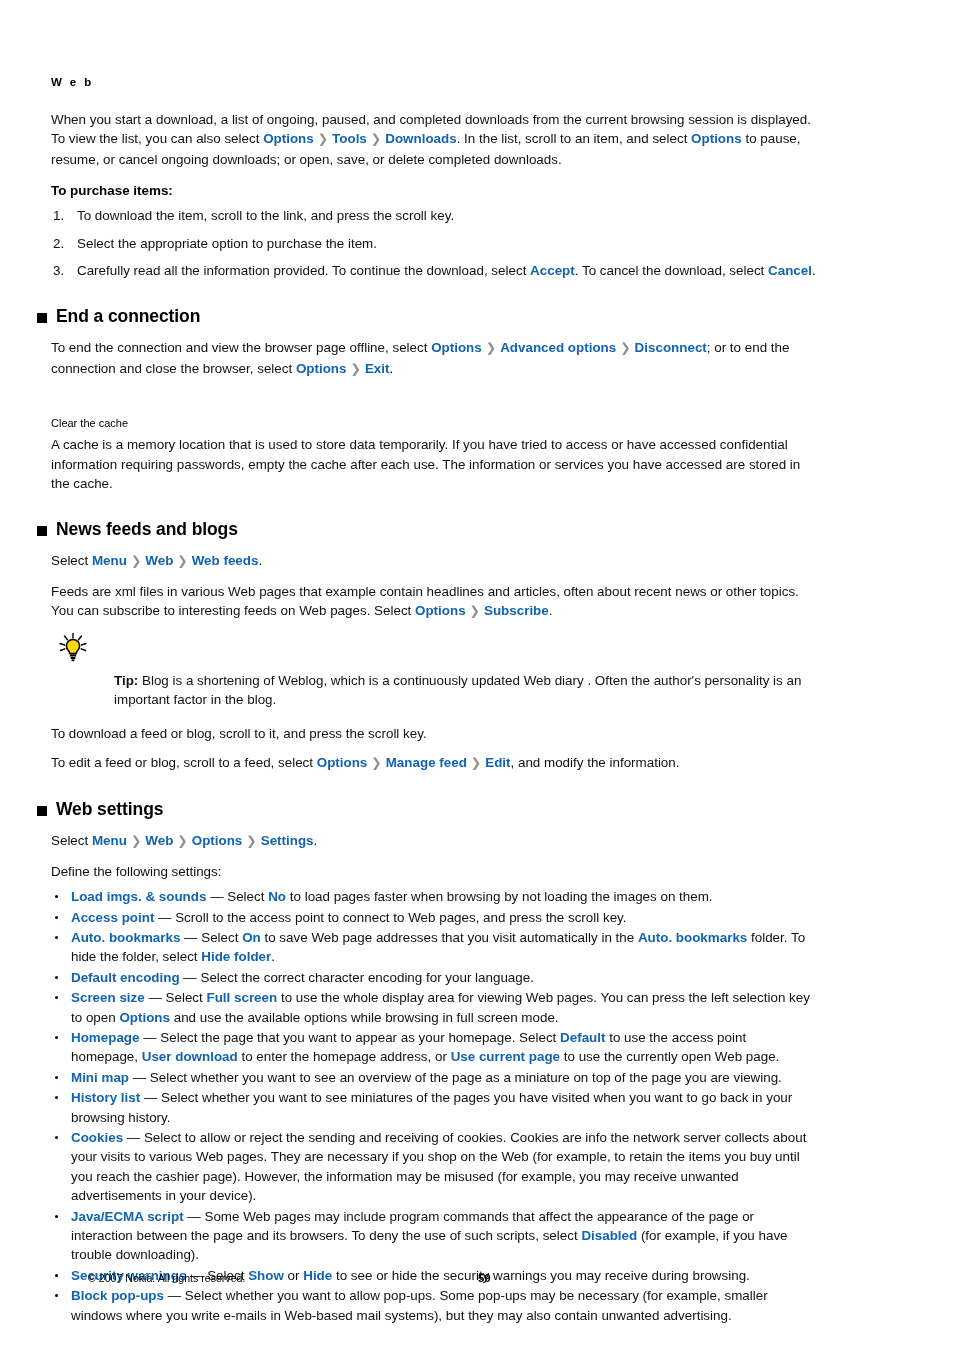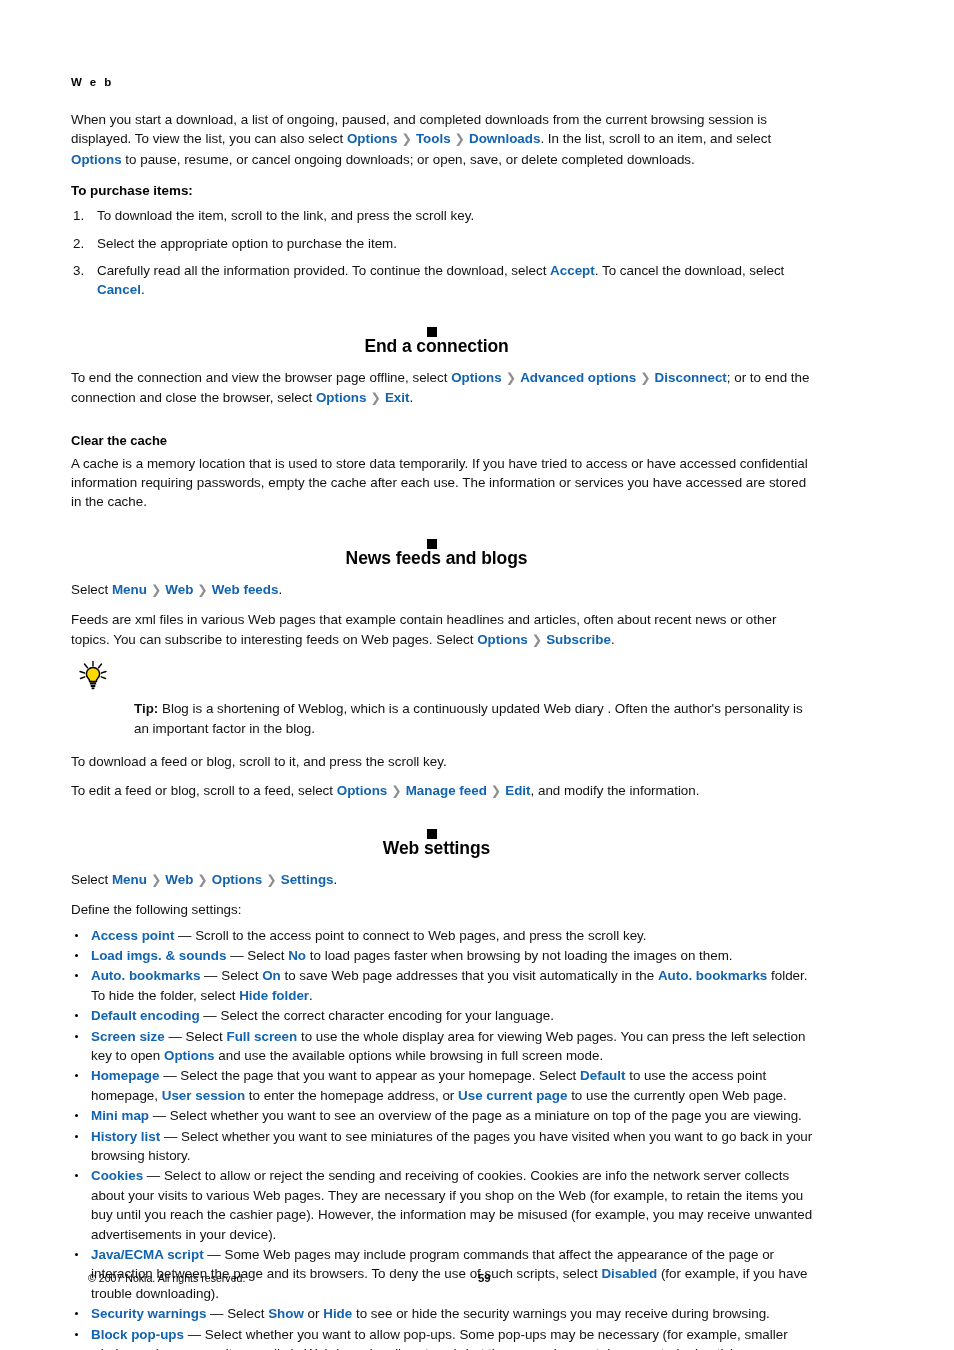--- a/index.html
+++ b/index.html
@@ -12,21 +12,21 @@
     height: 1350px;
     font-family: "Liberation Sans", sans-serif;
     color: #000000;
     -webkit-font-smoothing: antialiased;
   }
   .page {
     position: relative;
     width: 890px;
     height: 1350px;
     box-sizing: border-box;
-    padding: 76px 74px 0 71px;
+    padding: 76px 74px 0 51px;
   }
   .running-head {
     font-size: 11.5px;
     font-weight: bold;
     letter-spacing: 2.4px;
     color: #000;
     margin: 0 0 22px 0;
   }
   p, li, .para {
     font-size: 13.4px;
@@ -44,40 +44,39 @@
     padding: 0 4px;
     font-size: 12.4px;
   }
   .b { font-weight: bold; }
 
   
   .sec-head {
     display: flex;
     align-items: center;
     margin: 26px 0 11px -14px;
-    flex-direction: column;
   }
   .sec-square {
     width: 10px;
     height: 10px;
     background: #000;
     margin-right: 9px;
     flex: 0 0 auto;
     position: relative;
     top: 1px;
   }
   .sec-title {
     font-size: 17.5px;
     font-weight: bold;
     letter-spacing: -0.1px;
   }
   .sub-head {
-    font-size: 13px;
-    font-weight: bold;
-    margin: 24px 0 6px 0;
+    font-size: 11px;
+    font-weight: normal;
+    margin: 38px 0 6px 0;
   }
   .bold-lead {
     font-size: 13.4px;
     font-weight: bold;
     margin: 14px 0 8px 0;
   }
 
   
   ol.numlist {
     list-style: none;
@@ -224,26 +223,26 @@
   <div class="sec-head">
     <span class="sec-square"></span>
     <span class="sec-title">Web settings</span>
   </div>
 
   <p class="para"><span>Select </span><span class="lnk">Menu</span><span class="sep">❯</span><span class="lnk">Web</span><span class="sep">❯</span><span class="lnk">Options</span><span class="sep">❯</span><span class="lnk">Settings</span><span>.</span></p>
 
   <p class="para" style="margin-top:10px">Define the following settings:</p>
 
   <ul class="bullist" id="settings-list">
+      <li><span class="lnk">Load imgs. &amp; sounds</span><span> — Select </span><span class="lnk">No</span><span> to load pages faster when browsing by not loading the images on them.</span></li>
       <li><span class="lnk">Access point</span><span> — Scroll to the access point to connect to Web pages, and press the scroll key.</span></li>
-      <li><span class="lnk">Load imgs. &amp; sounds</span><span> — Select </span><span class="lnk">No</span><span> to load pages faster when browsing by not loading the images on them.</span></li>
       <li><span class="lnk">Auto. bookmarks</span><span> — Select </span><span class="lnk">On</span><span> to save Web page addresses that you visit automatically in the </span><span class="lnk">Auto. bookmarks</span><span> folder. To hide the folder, select </span><span class="lnk">Hide folder</span><span>.</span></li>
       <li><span class="lnk">Default encoding</span><span> — Select the correct character encoding for your language.</span></li>
       <li><span class="lnk">Screen size</span><span> — Select </span><span class="lnk">Full screen</span><span> to use the whole display area for viewing Web pages. You can press the left selection key to open </span><span class="lnk">Options</span><span> and use the available options while browsing in full screen mode.</span></li>
-      <li><span class="lnk">Homepage</span><span> — Select the page that you want to appear as your homepage. Select </span><span class="lnk">Default</span><span> to use the access point homepage, </span><span class="lnk">User session</span><span> to enter the homepage address, or </span><span class="lnk">Use current page</span><span> to use the currently open Web page.</span></li>
+      <li><span class="lnk">Homepage</span><span> — Select the page that you want to appear as your homepage. Select </span><span class="lnk">Default</span><span> to use the access point homepage, </span><span class="lnk">User download</span><span> to enter the homepage address, or </span><span class="lnk">Use current page</span><span> to use the currently open Web page.</span></li>
       <li><span class="lnk">Mini map</span><span> — Select whether you want to see an overview of the page as a miniature on top of the page you are viewing.</span></li>
       <li><span class="lnk">History list</span><span> — Select whether you want to see miniatures of the pages you have visited when you want to go back in your browsing history.</span></li>
       <li><span class="lnk">Cookies</span><span> — Select to allow or reject the sending and receiving of cookies. Cookies are info the network server collects about your visits to various Web pages. They are necessary if you shop on the Web (for example, to retain the items you buy until you reach the cashier page). However, the information may be misused (for example, you may receive unwanted advertisements in your device).</span></li>
       <li><span class="lnk">Java/ECMA script</span><span> — Some Web pages may include program commands that affect the appearance of the page or interaction between the page and its browsers. To deny the use of such scripts, select </span><span class="lnk">Disabled</span><span> (for example, if you have trouble downloading).</span></li>
       <li><span class="lnk">Security warnings</span><span> — Select </span><span class="lnk">Show</span><span> or </span><span class="lnk">Hide</span><span> to see or hide the security warnings you may receive during browsing.</span></li>
       <li><span class="lnk">Block pop-ups</span><span> — Select whether you want to allow pop-ups. Some pop-ups may be necessary (for example, smaller windows where you write e-mails in Web-based mail systems), but they may also contain unwanted advertising.</span></li>
     </ul>
 
   <div class="footer">
     <span class="copyright">© 2007 Nokia. All rights reserved.</span>

